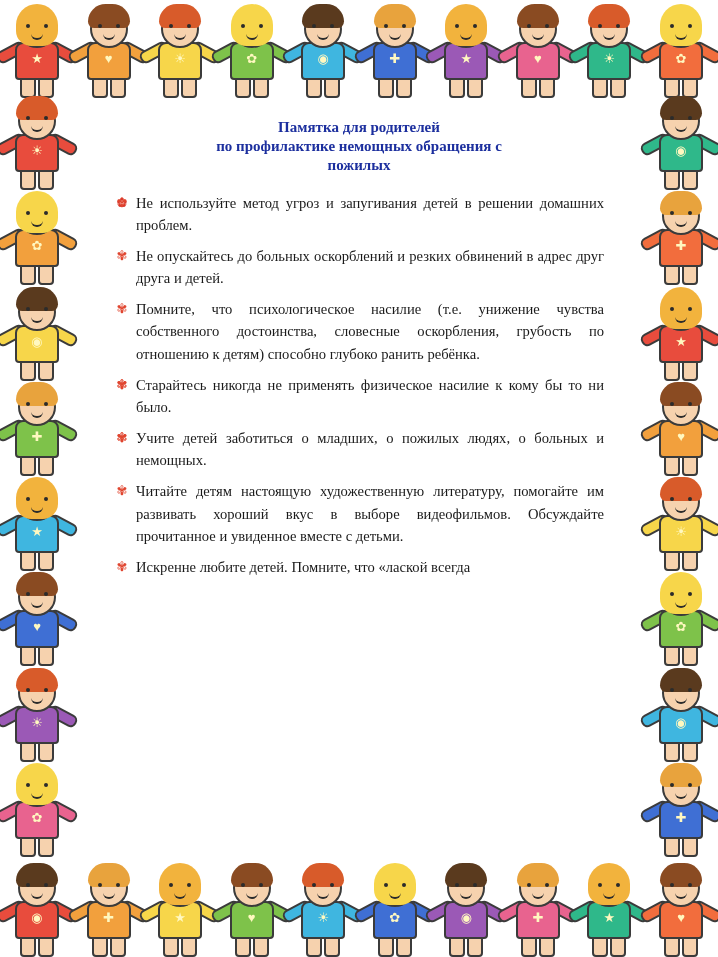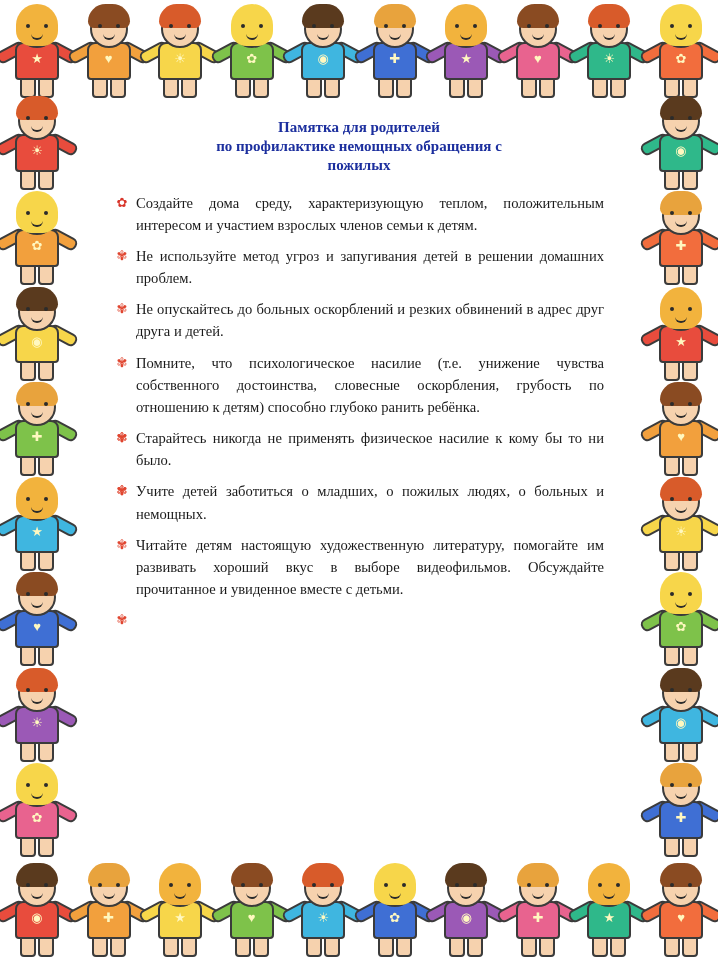--- a/index.html
+++ b/index.html
@@ -659,26 +659,26 @@
 
   <div class="content">
 
     <div class="doc-title">
       <div>Памятка для родителей</div>
       <div>по профилактике немощных обращения с</div>
       <div>пожилых</div>
     </div>
 
     <ul class="items" id="items-list">
-        <li class="item first"><span class="bullet">✿</span><span>Создайте дома среду, характеризующую теплом, положительным интересом и участием взрослых членов семьи к детям.</span></li>
+        <li class="item first"><span class="bullet">✿</span></li>
         <li class="item"><span class="bullet">✾</span><span>Не используйте метод угроз и запугивания детей в решении домашних проблем.</span></li>
         <li class="item"><span class="bullet">✾</span><span>Не опускайтесь до больных оскорблений и резких обвинений в адрес друг друга и детей.</span></li>
         <li class="item"><span class="bullet">✾</span><span>Помните, что психологическое насилие (т.е. унижение чувства собственного достоинства, словесные оскорбления, грубость по отношению к детям) способно глубоко ранить ребёнка.</span></li>
         <li class="item"><span class="bullet">✾</span></li>
         <li class="item"><span class="bullet">✾</span><span>Старайтесь никогда не применять физическое насилие к кому бы то ни было.</span></li>
         <li class="item"><span class="bullet">✾</span></li>
         <li class="item"><span class="bullet">✾</span><span>Учите детей заботиться о младших, о пожилых людях, о больных и немощных.</span></li>
         <li class="item"><span class="bullet">✾</span><span>Читайте детям настоящую художественную литературу, помогайте им развивать хороший вкус в выборе видеофильмов. Обсуждайте прочитанное и увиденное вместе с детьми.</span></li>
-        <li class="item"><span class="bullet">✾</span></li>
+        <li class="item"><span class="bullet">✾</span><span>Искренне любите детей. Помните, что «лаской всегда</span></li>
       </ul>
 
   </div>
 </div>
 
 </body></html>

